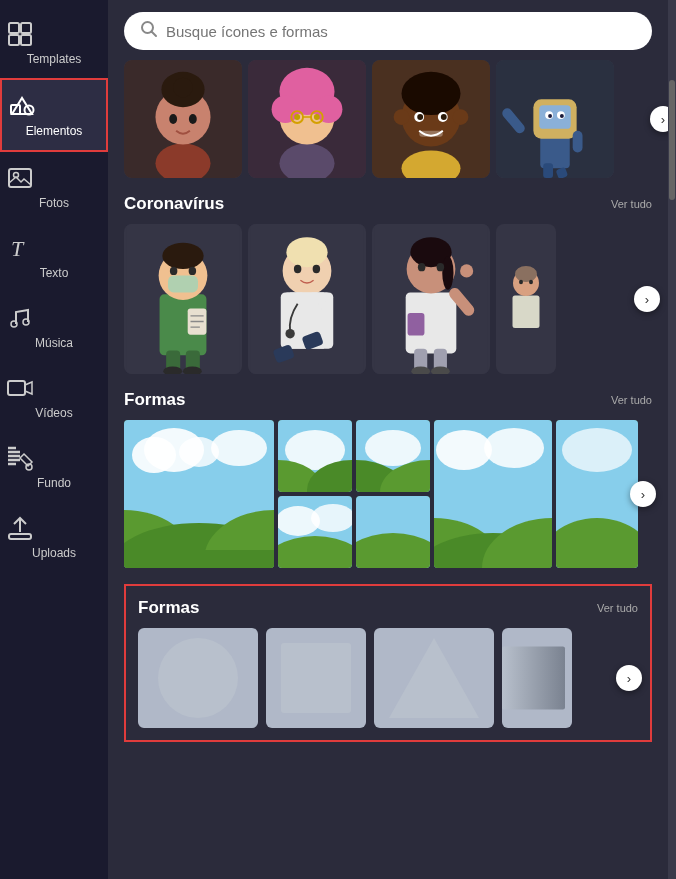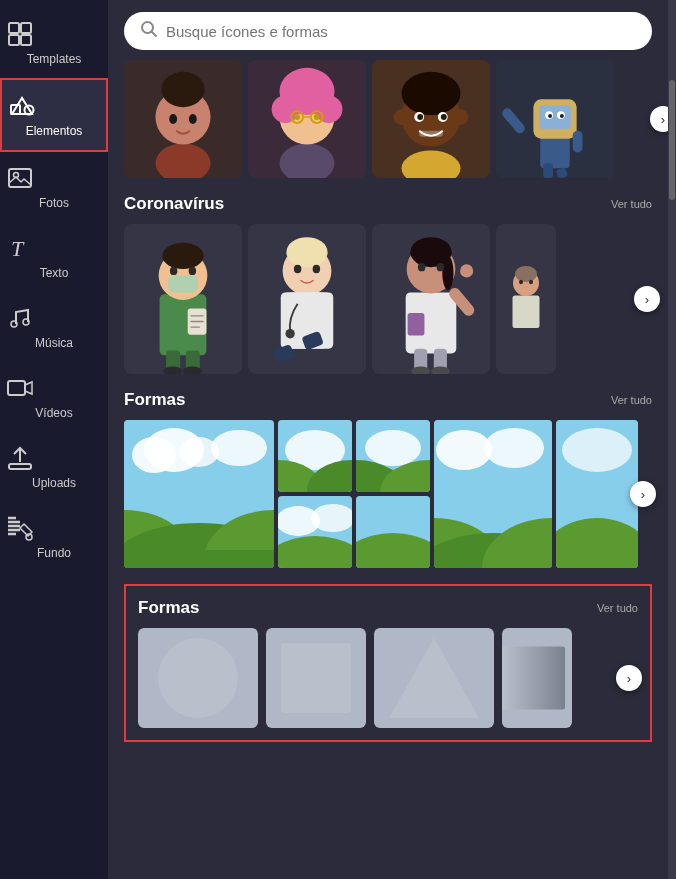--- a/index.html
+++ b/index.html
@@ -286,41 +286,41 @@
         <rect x="2" y="7" width="17" height="14" rx="2" stroke="#ccc" stroke-width="2"></rect>
         <path d="M19 11 L26 8 L26 20 L19 17 Z" stroke="#ccc" stroke-width="1.5" fill="none"></path>
       </svg>
     </div>
     <span class="label">Vídeos</span>
   </div>
 
   <div class="sidebar-item">
     <div class="icon-svg">
       <svg viewBox="0 0 28 28" fill="none" width="28" height="28">
-        <path d="M14 4 L14 18" stroke="#ccc" stroke-width="2"></path>
-        <path d="M8 10 L14 4 L20 10" stroke="#ccc" stroke-width="2" fill="none"></path>
-        <rect x="3" y="20" width="22" height="5" rx="2" stroke="#ccc" stroke-width="2"></rect>
-      </svg>
-    </div>
-    <span class="label">Uploads</span>
-  </div>
-
-  <div class="sidebar-item">
-    <div class="icon-svg">
-      <svg viewBox="0 0 28 28" fill="none" width="28" height="28">
         <line x1="2" y1="4" x2="10" y2="4" stroke="#ccc" stroke-width="2.5"></line>
         <line x1="2" y1="8" x2="14" y2="8" stroke="#ccc" stroke-width="2.5"></line>
         <line x1="2" y1="12" x2="14" y2="12" stroke="#ccc" stroke-width="2.5"></line>
         <line x1="2" y1="16" x2="14" y2="16" stroke="#ccc" stroke-width="2.5"></line>
         <line x1="2" y1="20" x2="10" y2="20" stroke="#ccc" stroke-width="2.5"></line>
         <path d="M18 10 L26 18 L22 22 L14 14 Z" stroke="#ccc" stroke-width="1.5" fill="none"></path>
         <circle cx="23" cy="23" r="3" stroke="#ccc" stroke-width="1.5"></circle>
       </svg>
     </div>
     <span class="label">Fundo</span>
+  </div>
+
+  <div class="sidebar-item">
+    <div class="icon-svg">
+      <svg viewBox="0 0 28 28" fill="none" width="28" height="28">
+        <path d="M14 4 L14 18" stroke="#ccc" stroke-width="2"></path>
+        <path d="M8 10 L14 4 L20 10" stroke="#ccc" stroke-width="2" fill="none"></path>
+        <rect x="3" y="20" width="22" height="5" rx="2" stroke="#ccc" stroke-width="2"></rect>
+      </svg>
+    </div>
+    <span class="label">Uploads</span>
   </div>
 
 </nav>
 
 <div class="main-panel">
 
   <div class="search-bar">
     <span>
       <svg width="18" height="18" viewBox="0 0 18 18" fill="none">
         <circle cx="7.5" cy="7.5" r="5.5" stroke="#888" stroke-width="2"></circle>

